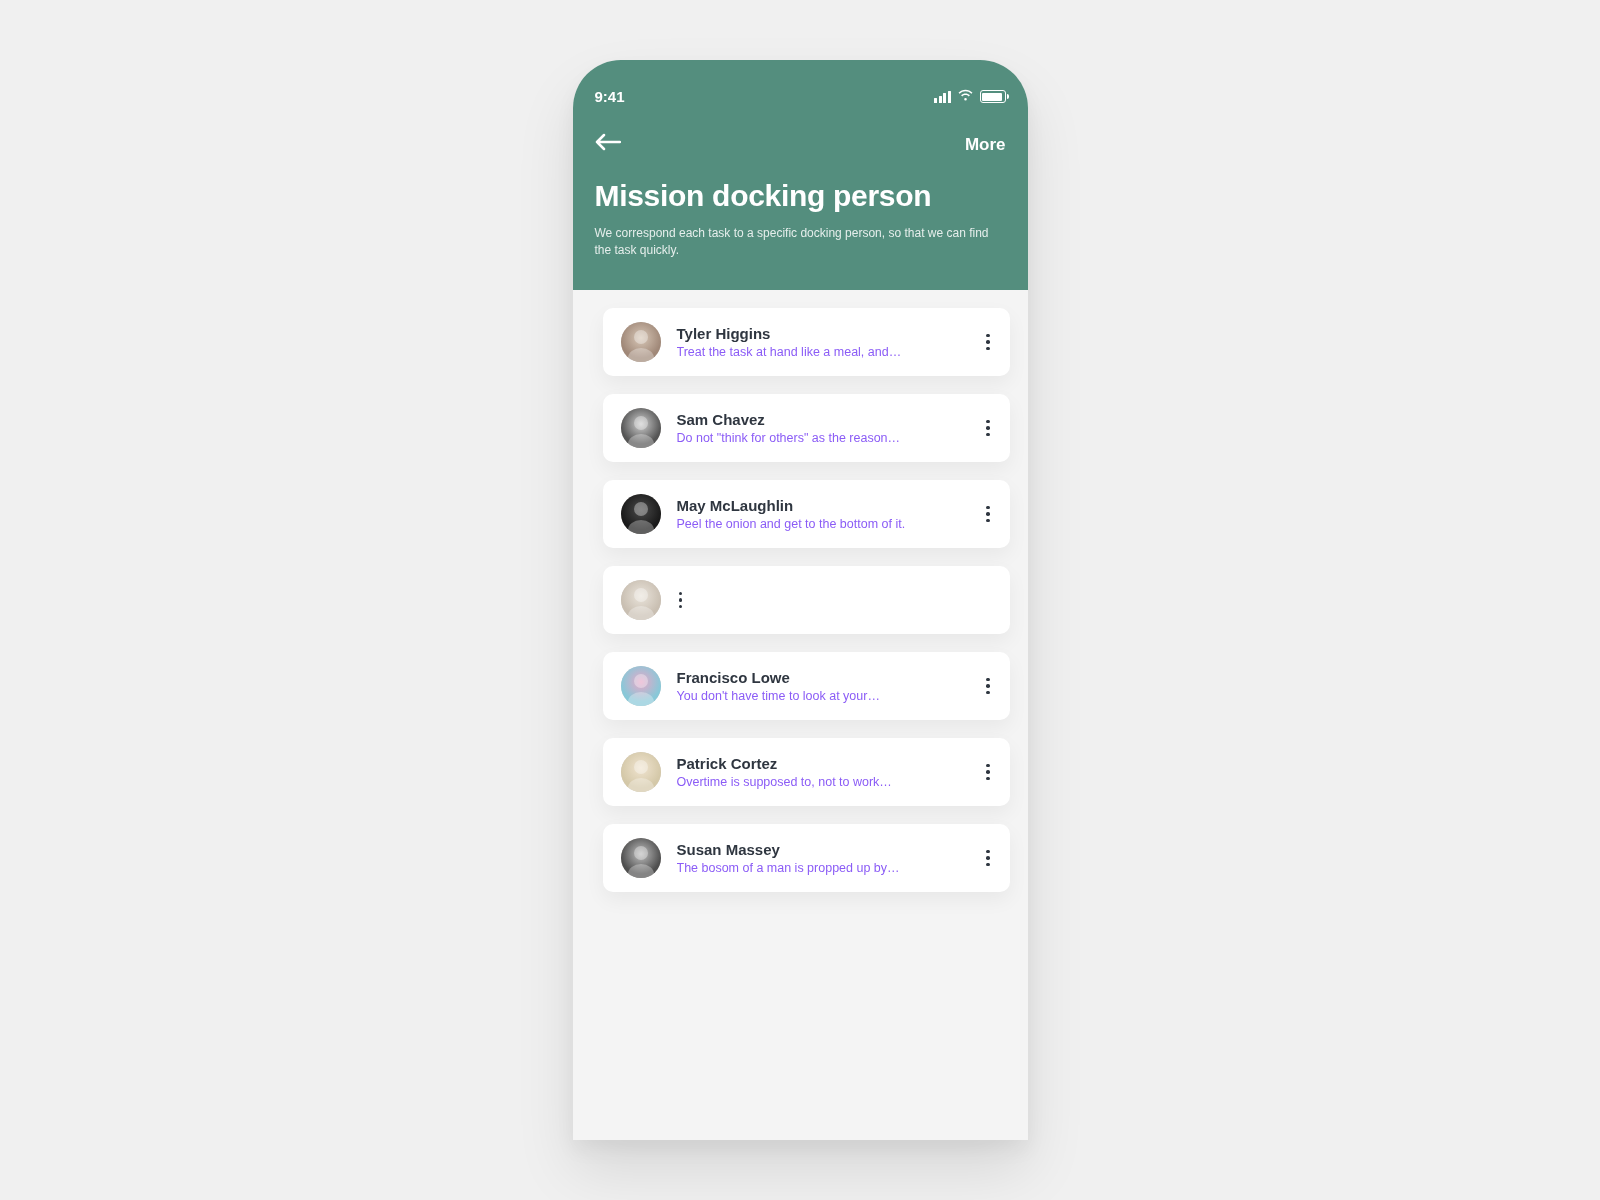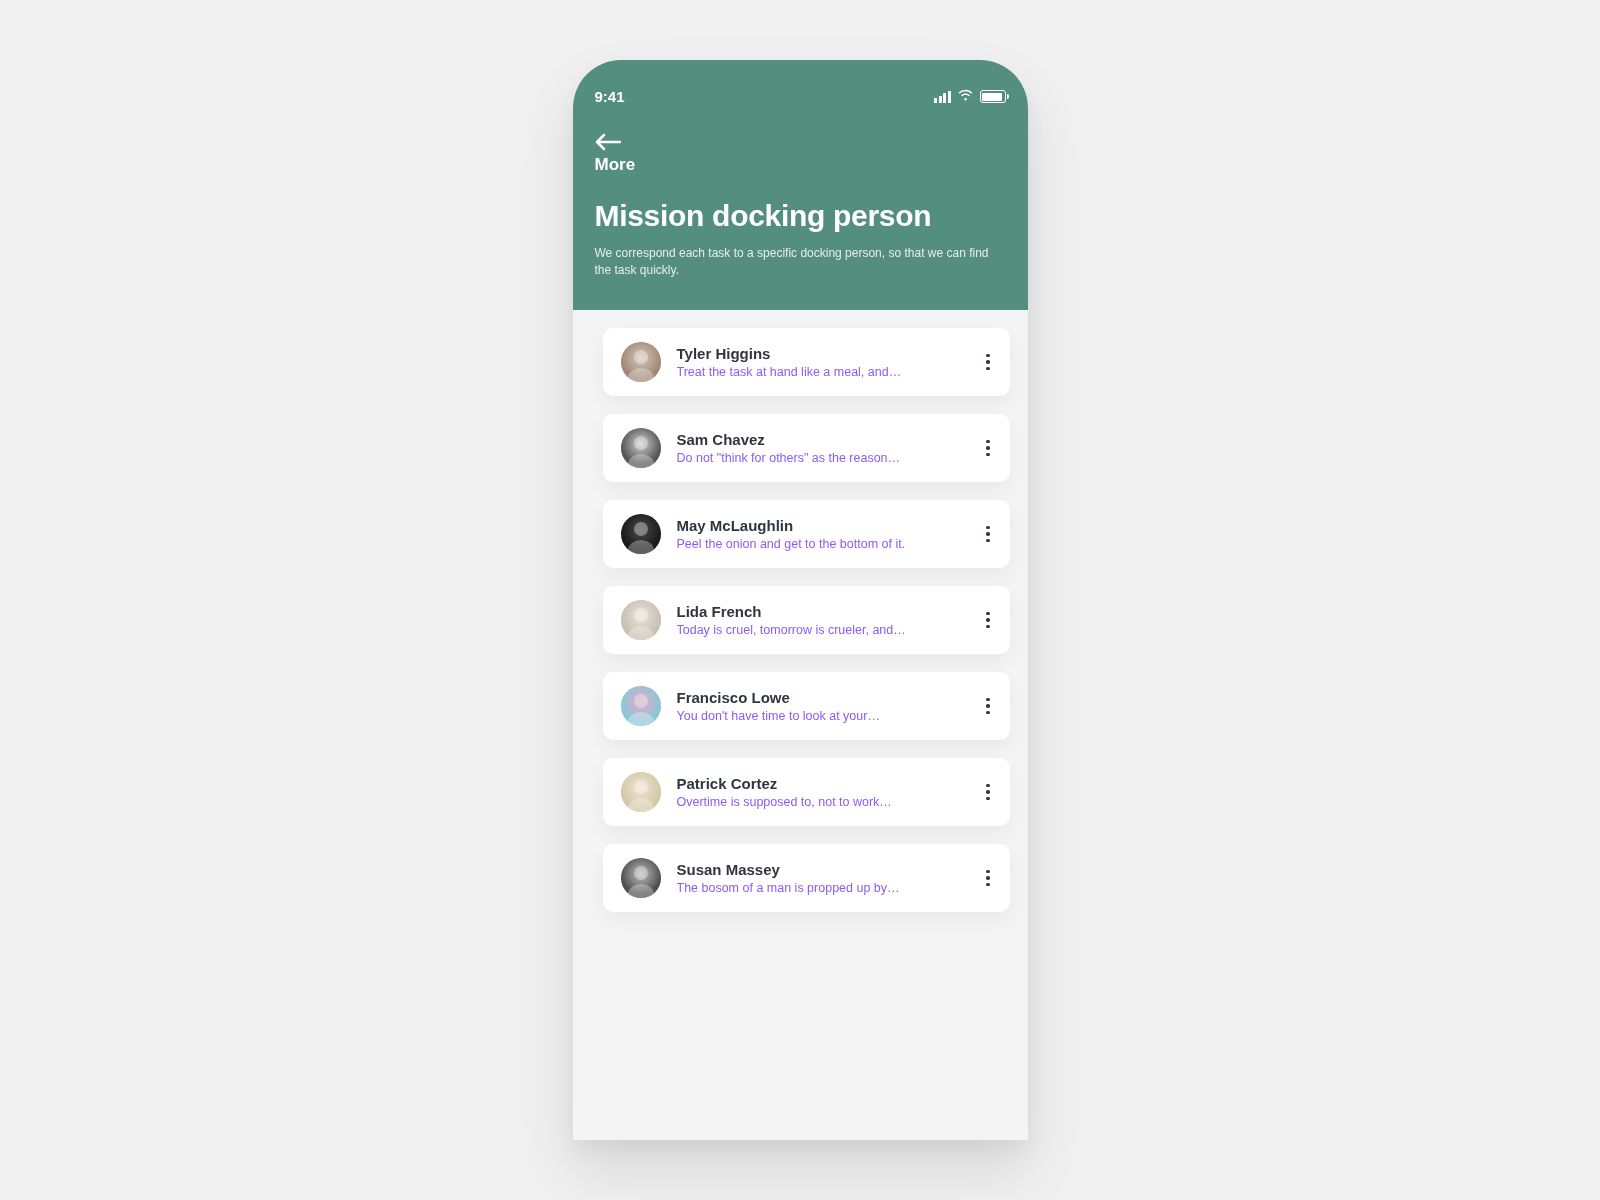--- a/index.html
+++ b/index.html
@@ -38,21 +38,21 @@
     .signal-bars { display: flex; align-items: flex-end; gap: 1.5px; }
     .signal-bars span { width: 3px; background: #fff; border-radius: 0.5px; }
     .signal-bars span:nth-child(1){height:5px}
     .signal-bars span:nth-child(2){height:7px}
     .signal-bars span:nth-child(3){height:9.5px}
     .signal-bars span:nth-child(4){height:12px}
     .wifi svg { width: 17px; height: 13px; }
     .battery { width: 26px; height: 13px; border: 1.5px solid #fff; border-radius: 3px; position: relative; display: flex; align-items: center; }
     .battery::after { content: ''; position: absolute; right: -4px; width: 2px; height: 5px; background: #fff; border-radius: 0 2px 2px 0; }
     .battery span { width: 20px; height: 8px; background: #fff; margin-left: 1.5px; border-radius: 1px; }
-    .nav-row { display: flex; justify-content: space-between; align-items: flex-start; margin-bottom: 24px; flex-direction: column; }
+    .nav-row { display: flex; justify-content: space-between; align-items: flex-end; margin-bottom: 24px; }
     .back-arrow svg { width: 26px; height: 18px; }
     .more-btn { font-weight: 800; font-size: 17px; cursor: pointer; }
     .title { font-size: 30px; font-weight: 800; margin-bottom: 12px; letter-spacing: -0.3px; }
     .subtitle { font-size: 12px; line-height: 1.45; color: rgba(255,255,255,0.85); }
     .list { padding: 18px 18px 0 30px; }
     .card {
       background: #fff;
       border-radius: 10px;
       padding: 14px 18px;
       margin-bottom: 18px;
@@ -191,24 +191,20 @@
               <radialGradient id="g3" cx="50%" cy="40%">
                 <stop offset="0%" stop-color="#eae4db"></stop>
                 <stop offset="100%" stop-color="#c9bfb2"></stop>
               </radialGradient>
             </defs>
         <rect width="40" height="40" fill="url(#g3)"></rect>
         <circle cx="20" cy="15" r="7" fill="rgba(255,255,255,0.35)"></circle>
         <ellipse cx="20" cy="36" rx="13" ry="10" fill="rgba(255,255,255,0.3)"></ellipse>
       </svg>
     </div>
-    <div class="content">
-      <div class="name">Lida French</div>
-      <div class="desc">Today is cruel, tomorrow is crueler, and…</div>
-    </div>
     <div class="more-dots">
           <span></span>
           <span></span>
           <span></span>
         </div>
   </div>
       <div class="card">
     <div class="avatar">
       <svg viewBox="0 0 40 40">
         <defs>

